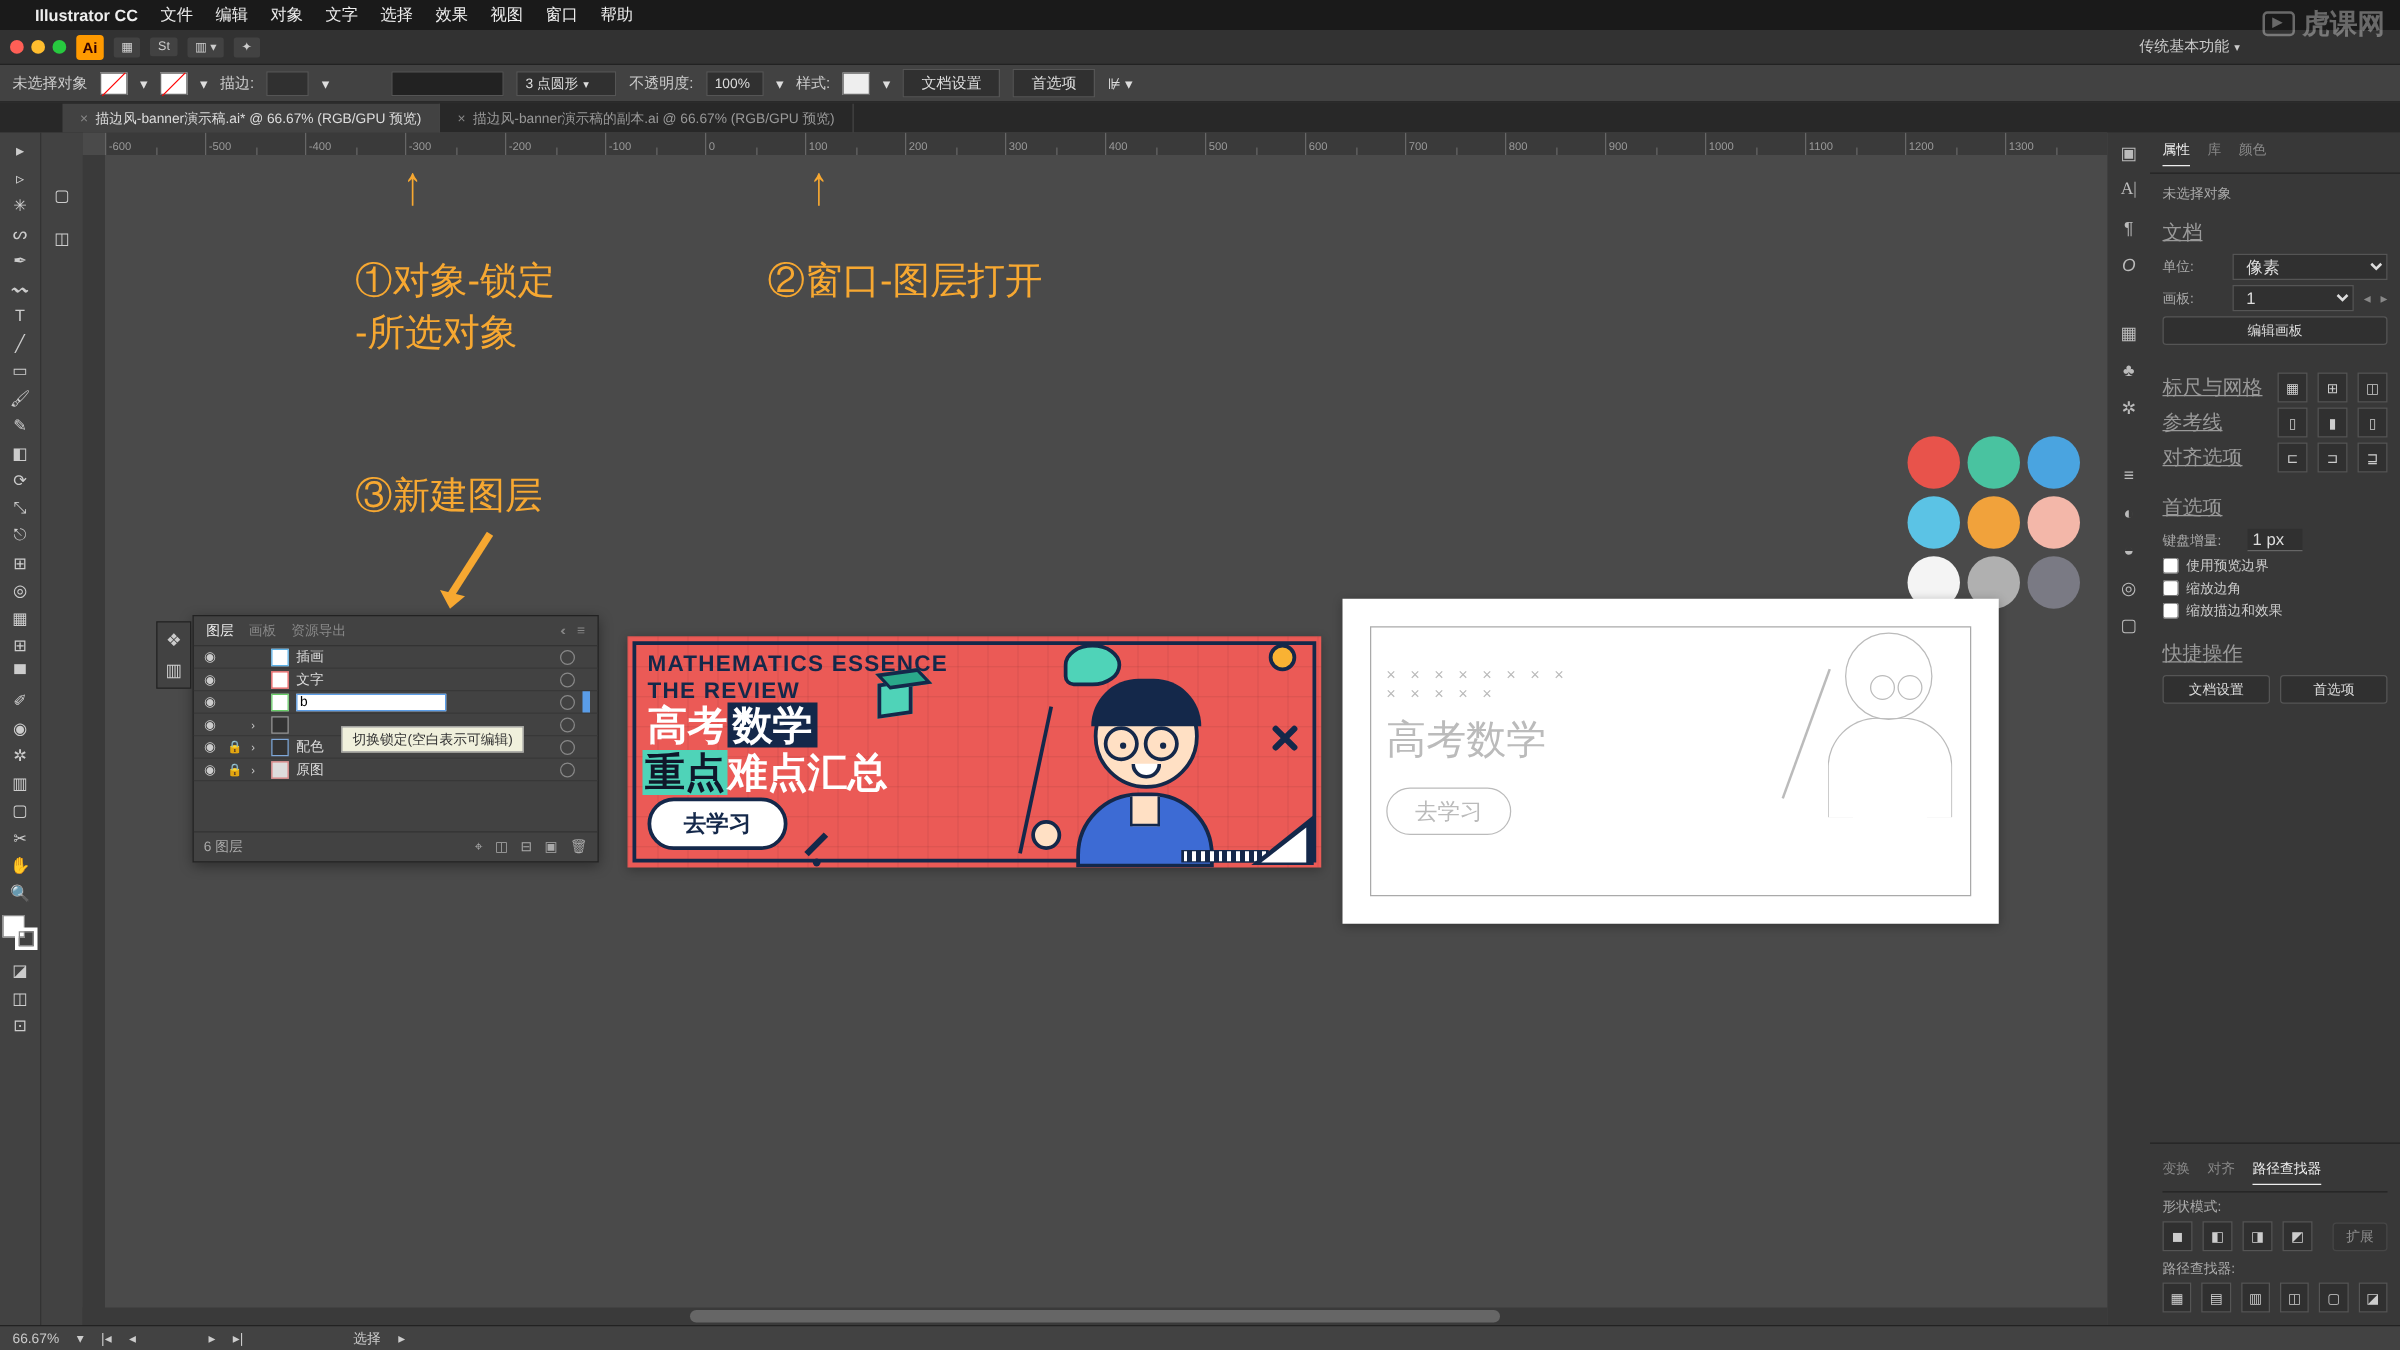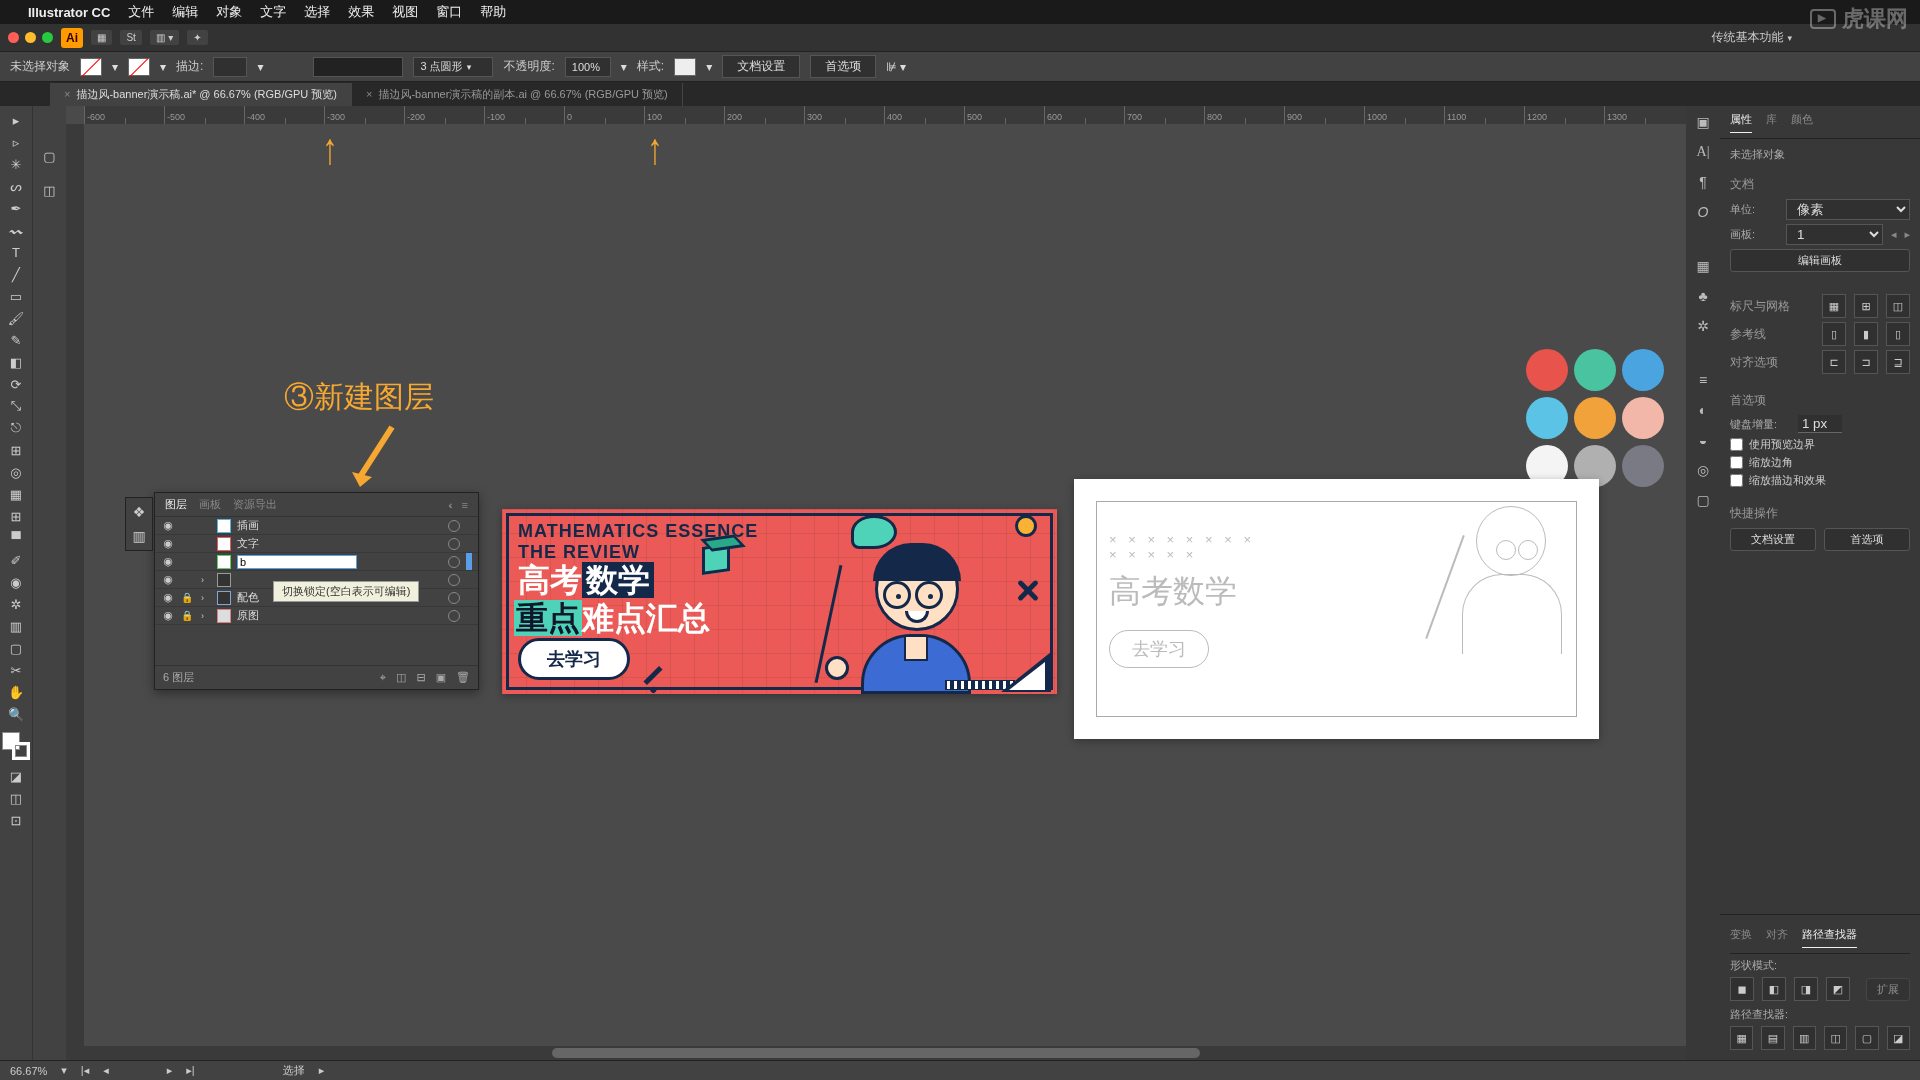--- a/index.html
+++ b/index.html
@@ -132,21 +132,21 @@
 .lp-tooltip { position: absolute; background: #f0f0dc; color: #333; padding: 2px 8px; border: 1px solid #999; font-size: 11px; left: 118px; top: 88px; }
 .lp-footer { display: flex; align-items: center; padding: 4px 8px; gap: 10px; border-top: 1px solid #333; color: #aaa; margin-top: 40px; }
 .lp-footer .sp { flex: 1; }
 
 
 .panel-strip-r { width: 34px; background: #383838; display: flex; flex-direction: column; align-items: center; padding-top: 8px; gap: 14px; color: #bbb; font-size: 14px;}
 .props-panel { width: 200px; background: #383838; display: flex; flex-direction: column; font-size: 11px; color: #ccc; }
 .pp-tabs { display: flex; gap: 14px; padding: 6px 10px; color: #888; border-bottom: 1px solid #222;}
 .pp-tabs .active { color: #eee; border-bottom: 1px solid #eee; margin-bottom:-1px; padding-bottom:5px;}
 .pp-section { padding: 8px 10px 6px; }
-.pp-heading { color: #999; font-size: 12px; margin-bottom: 6px; }
+.pp-heading { color: #999; font-size: 16px; margin-bottom: 6px; text-decoration: underline; }
 .pp-row { display: flex; align-items: center; gap: 8px; margin: 4px 0; }
 .pp-row label { width: 48px; color: #aaa; }
 .pp-sel { flex: 1; background: #303030; border: 1px solid #555; padding: 1px 6px; color: #ddd; }
 .pp-input { width: 44px; background: #303030; border: none; border-bottom: 1px solid #666; color: #ddd; padding: 1px 4px; text-align: left;}
 .pp-btn-wide { flex: 1; background: #303030; border: 1px solid #555; padding: 3px 0; text-align: center; color: #ddd; border-radius: 3px;}
 .pp-iconbtn { width: 24px; height: 24px; border: 1px solid #555; background: #303030; display: flex; align-items: center; justify-content: center; color: #ccc;}
 .pp-check { display: flex; align-items: center; gap: 6px; margin: 3px 0; }
 .pp-check input { accent-color: #888;}
 .pathfinder { border-top: 1px solid #222; }
 
@@ -287,22 +287,27 @@
         <div>1000</div>
         <div>1100</div>
         <div>1200</div>
         <div>1300</div>
     </div>
     <div class="ruler-v"></div>
 
     <div class="canvas-content">
 
       <div class="arrow-up" style="top:0px; left:235px">↑</div>
+      <div class="annot" style="top:80px; left:200px">
+        <div>①对象-锁定</div>
+        <div>-所选对象</div>
+      </div>
       <div class="arrow-up" style="top:0px; left:560px">↑</div>
       <div class="annot" style="top:80px; left:530px">
+        <div>②窗口-图层打开</div>
       </div>
       <div class="annot" style="top:252px; left:200px">③新建图层</div>
       <div class="arrow-diag" style="top:298px; left:258px">
         <svg viewBox="0 0 60 70">
             <path d="M50 5 L18 55" stroke="#f7a831" stroke-width="6" fill="none"></path>
             <path d="M10 50 L18 65 L30 55 Z" fill="#f7a831"></path>
           </svg>
       </div>
 
       <div class="palette">

